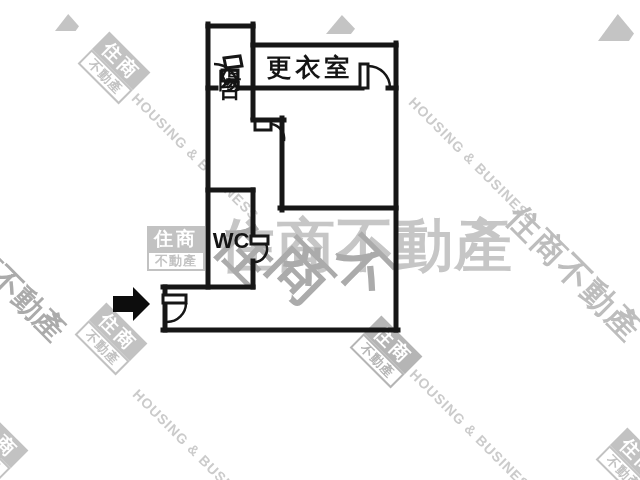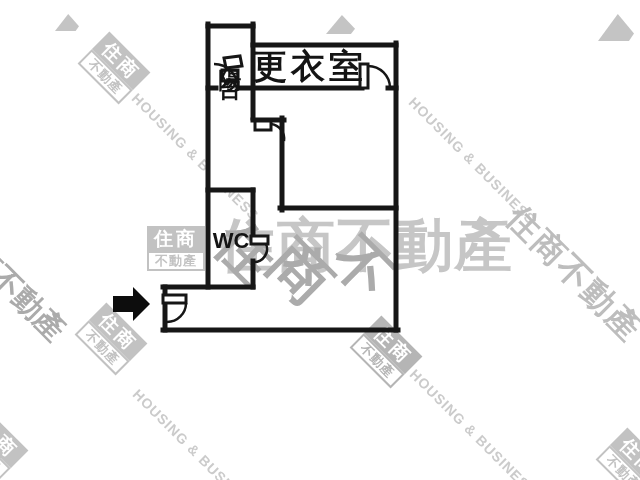--- a/index.html
+++ b/index.html
@@ -127,17 +127,17 @@
       <path d="M214,64 A24,24 0 0 1 238,88"></path>
       <path d="M368,66 A22,22 0 0 1 390,88"></path>
       <path d="M271,124 A15,15 0 0 1 284,141"></path>
       <path d="M266,244 A13,13 0 0 1 254,262"></path>
       <path d="M186,303 A19,19 0 0 1 167,322"></path>
     </g>
     <polygon fill="#0d0d0d" points="113,296 133,296 133,287 150,304 133,321 133,312 113,312"></polygon>
   </svg>
 
   <div class="rlabel vert" style="left:231px;top:58px;font-size:23px;">陽台</div>
-  <div class="rlabel" style="left:310px;top:67px;font-size:34px;letter-spacing:4px;">更衣室</div>
+  <div class="rlabel" style="left:310px;top:67px;font-size:25px;letter-spacing:4px;">更衣室</div>
   <div class="rlabel" style="left:231px;top:241px;font-size:22px;">WC</div>
 
 
 </div>
 
 </body></html>

